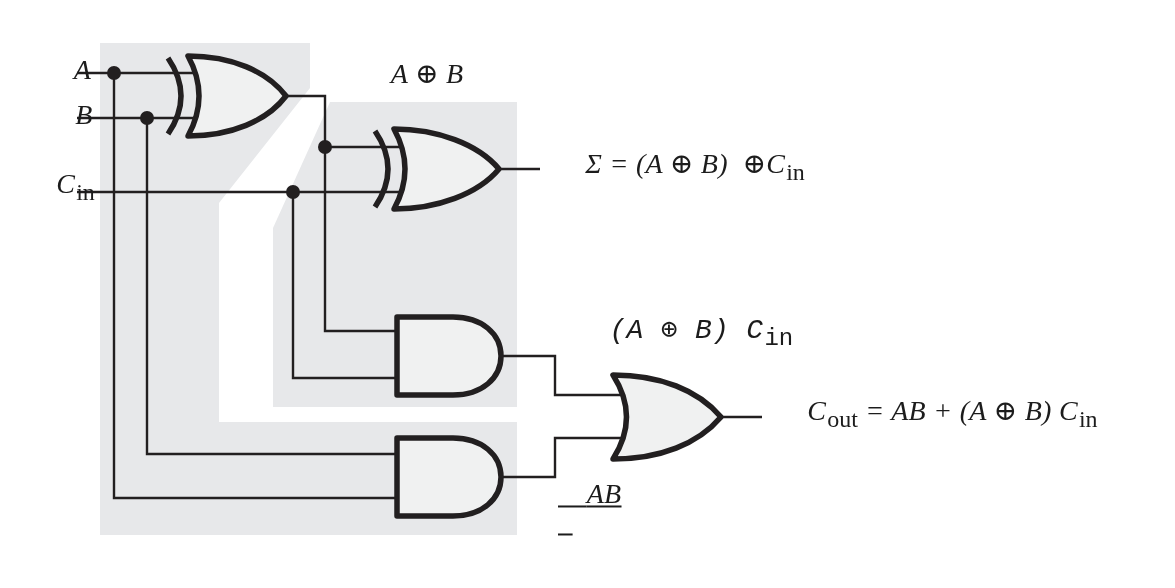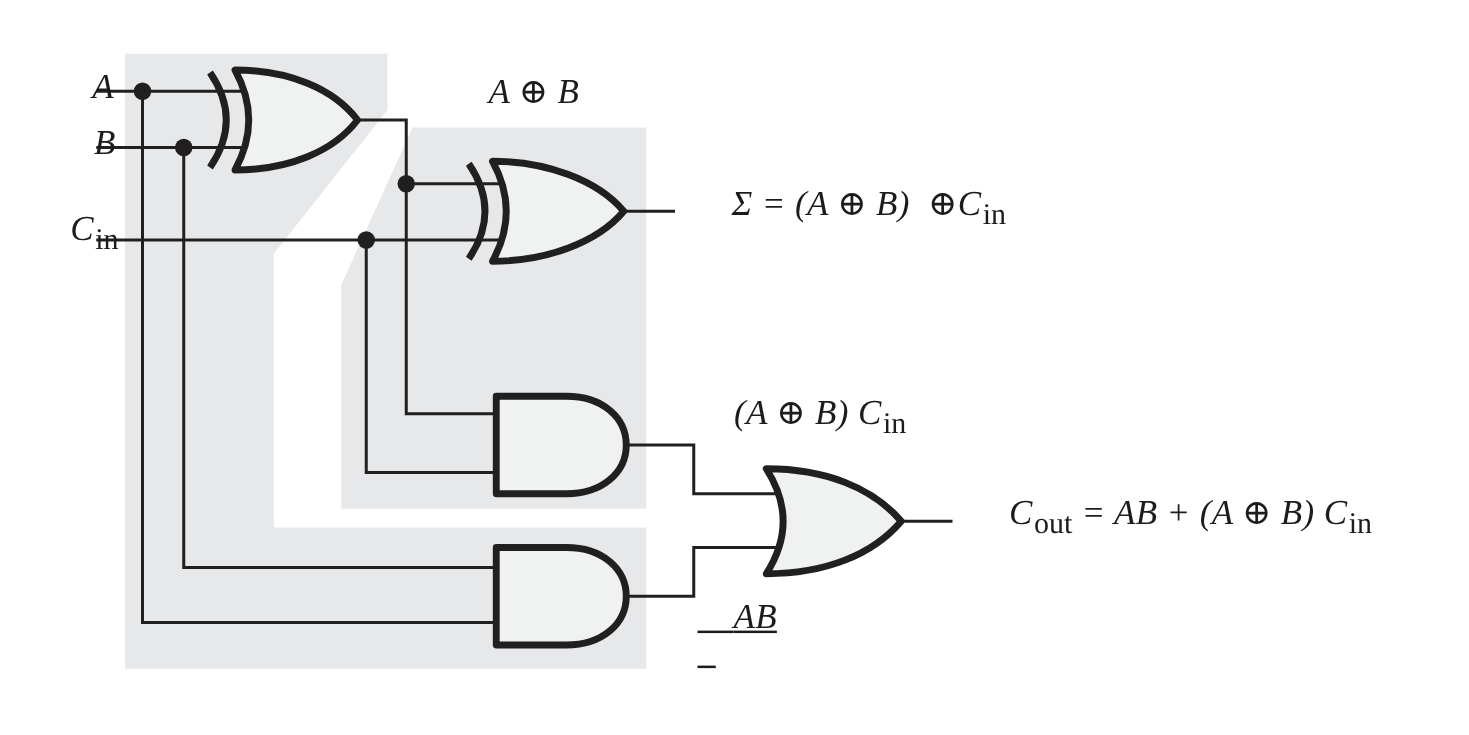--- a/index.html
+++ b/index.html
@@ -93,21 +93,21 @@
   </div>
 
   <div class="lbl" style="left:362px; top:77px;">
     <span>A ⊕ B</span>
   </div>
 
   <div class="lbl" style="left:556px; top:170px;">
     <span>Σ = (A ⊕ B)  ⊕C</span><span class="sb">in</span>
   </div>
 
-  <div class="lbl" style="left:558px; top:337px;">
+  <div class="lbl" style="left:541px; top:337px;font-family:Liberation Mono, monospace;">
     <span>(A ⊕ B) C</span><span class="sb">in</span>
   </div>
 
   <div class="lbl" style="left:558px; top:497px;text-decoration:underline;">
     <span>AB</span>
   </div>
 
   <div class="lbl" style="left:778px; top:417px;">
     <span>C</span><span class="sb">out</span><span> = AB + (A ⊕ B) C</span><span class="sb">in</span>
   </div>

